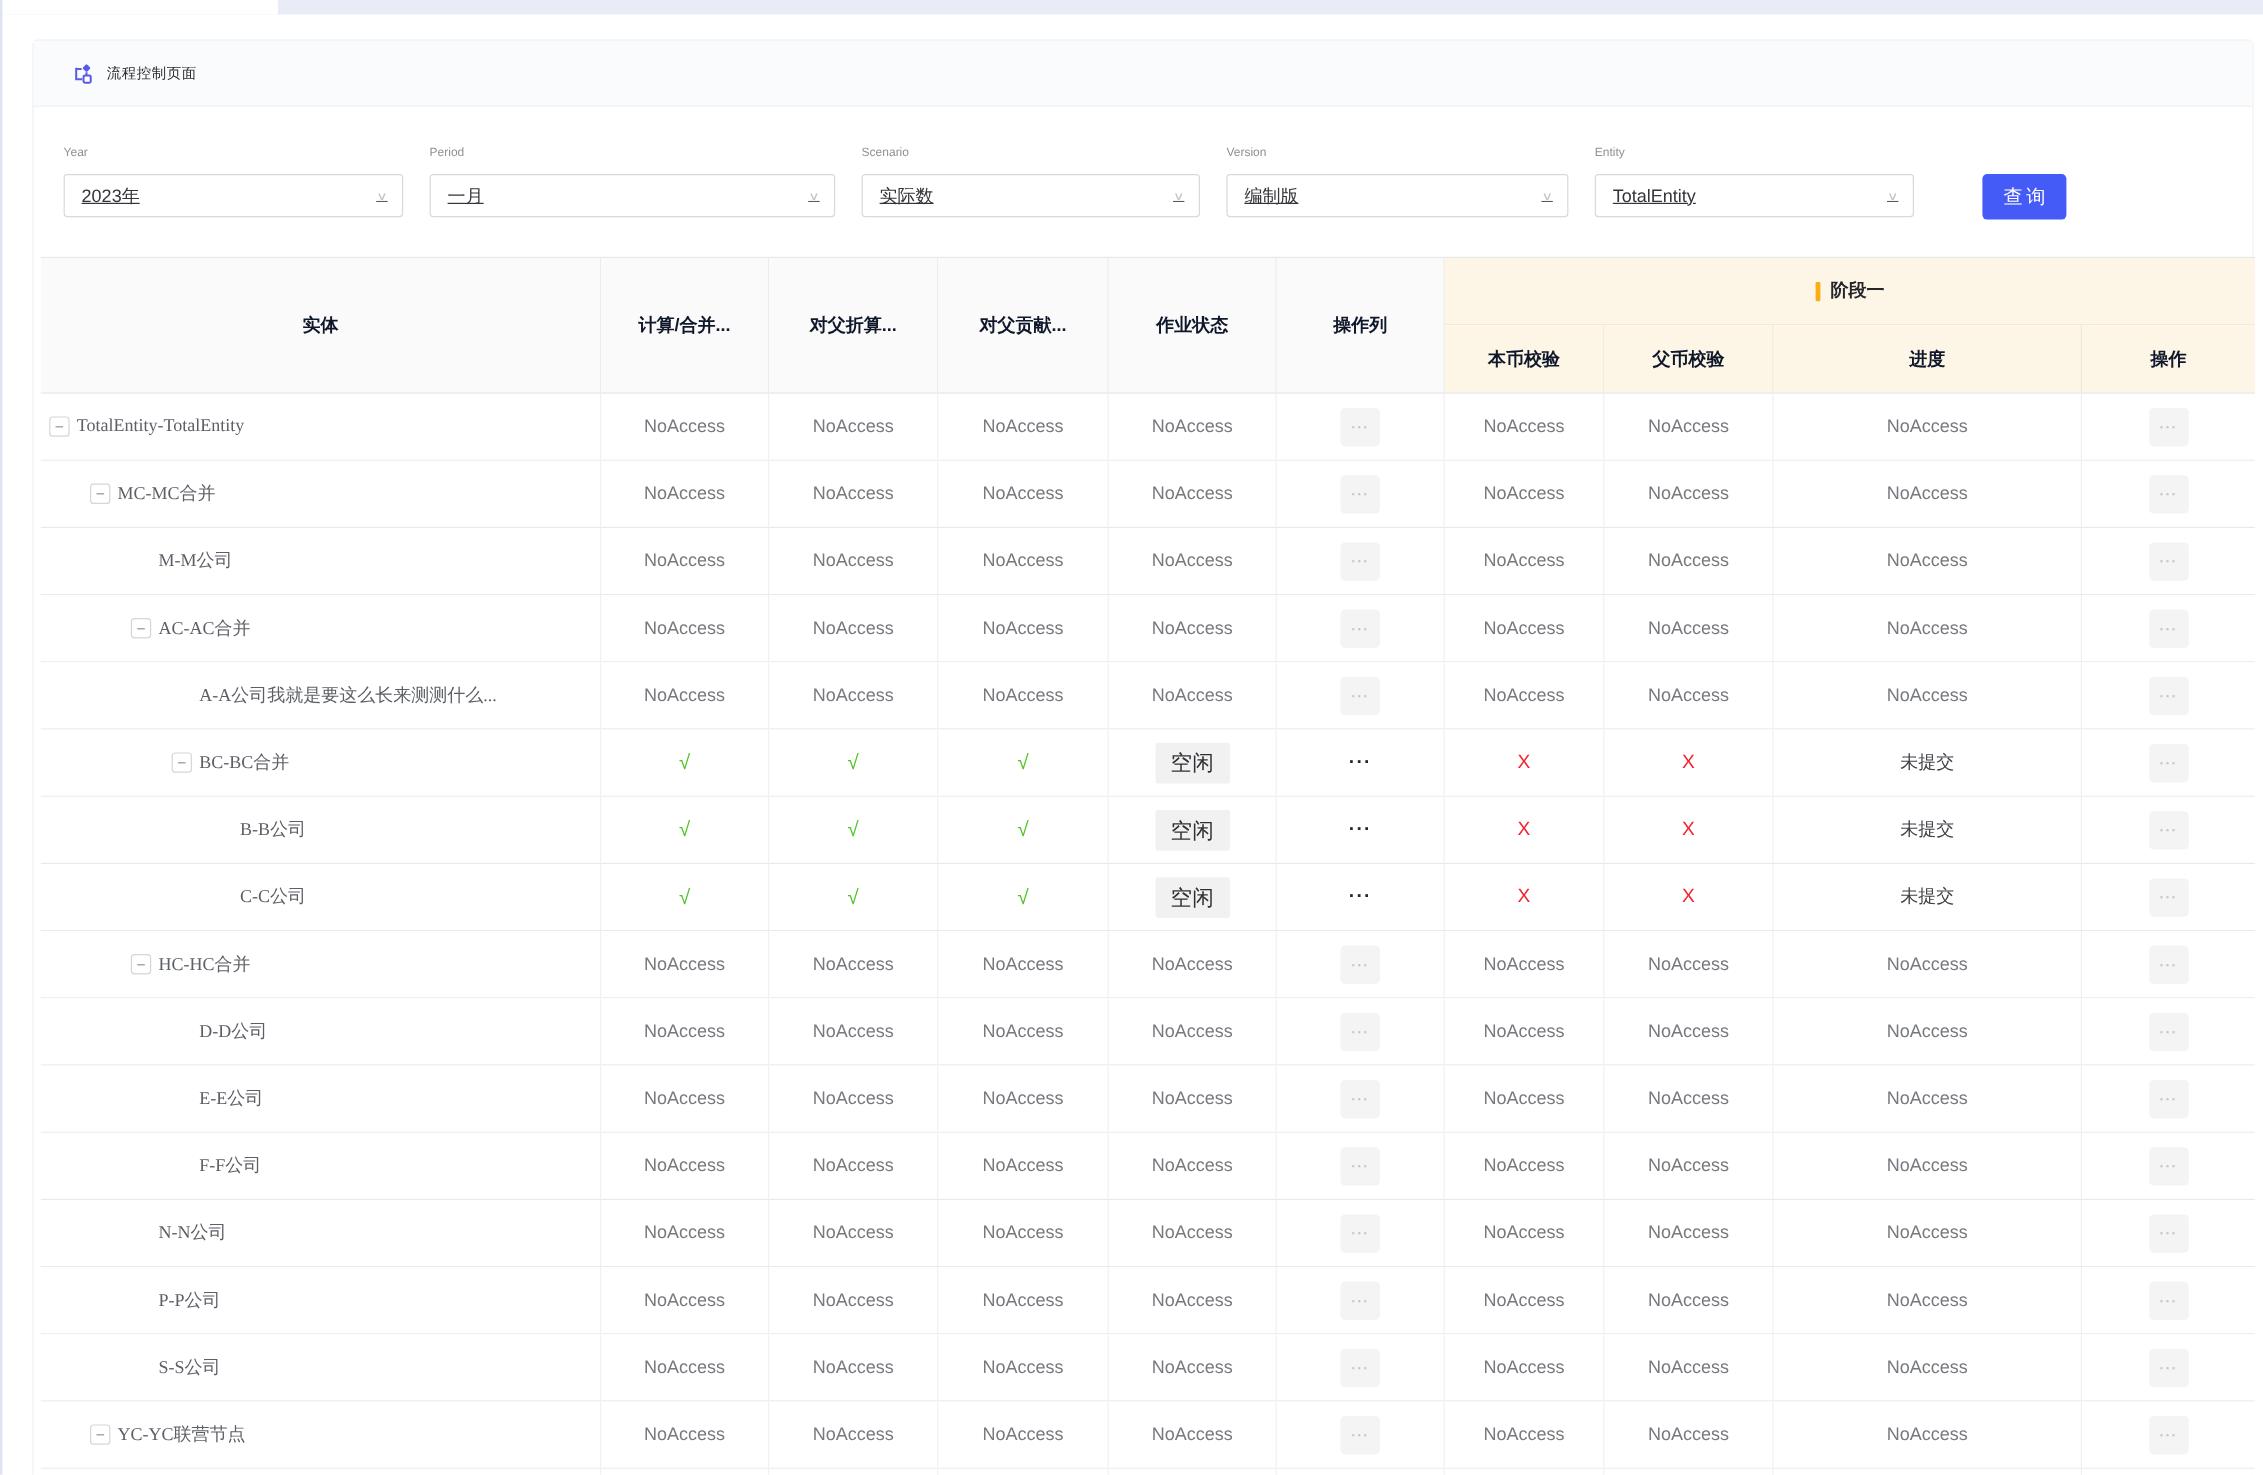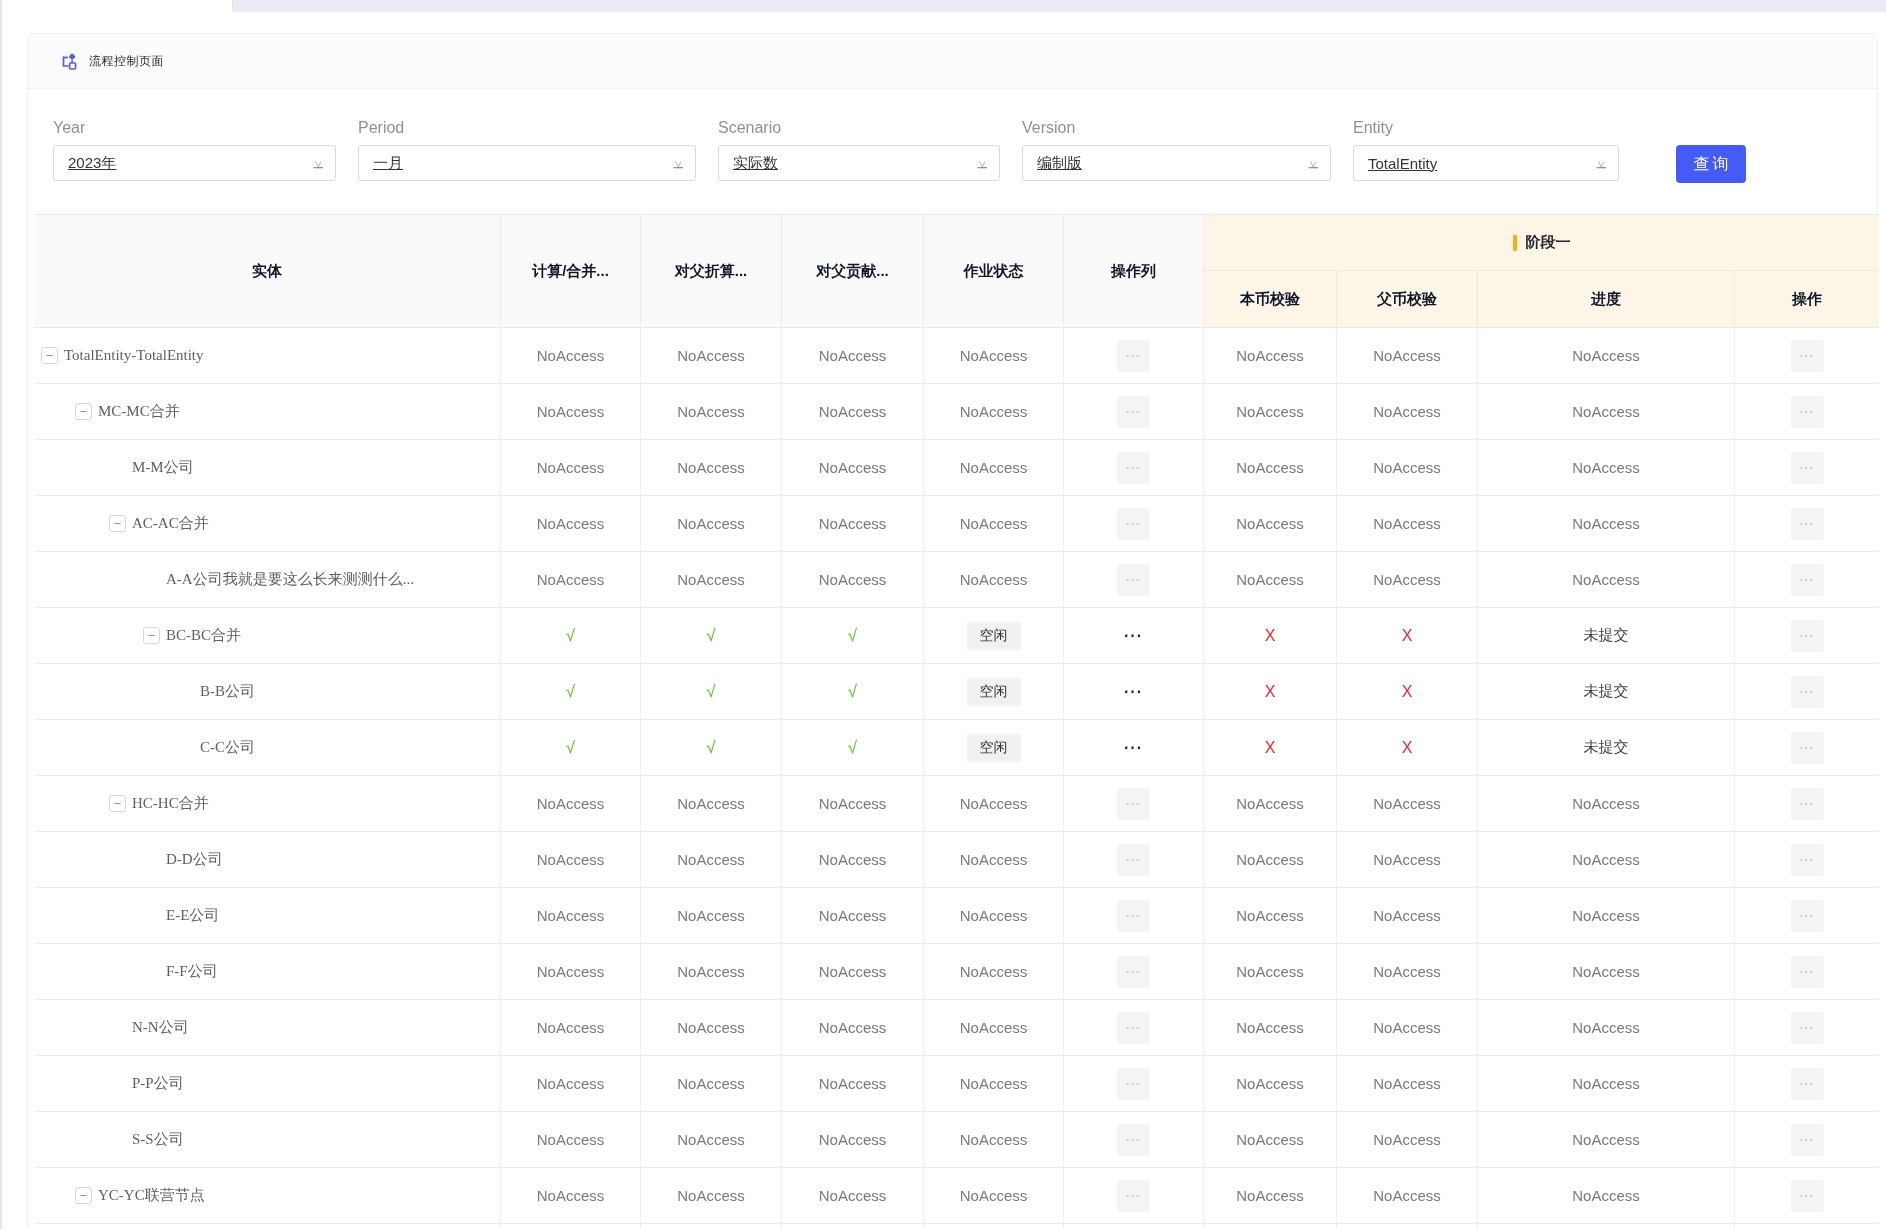--- a/index.html
+++ b/index.html
@@ -21,44 +21,44 @@
   
   .top-strip{height:12px;background:#e9ecf7;position:relative;}
   .top-tab{position:absolute;left:0;top:0;width:233px;height:12px;background:#fff;border-right:1px solid #dde2f0;}
   
   .card{margin:21px 8px 0 27px;background:#fff;border:1px solid #edf0f4;border-radius:4px;min-height:1400px;}
   .card-header{height:55px;background:#fafbfc;border-bottom:1px solid #f0f0f0;display:flex;align-items:center;padding-left:30px;}
   .card-title{font-size:12px;color:#2b2d33;margin-left:11px;letter-spacing:.5px;}
   
   .filters{display:flex;align-items:flex-start;padding:29px 0 0 25px;}
   .filter{margin-right:22px;}
-  .filter-label{font-size:16px;color:#8f9096;margin-bottom:7px;height:20px;line-height:20px;}
+  .filter-label{font-size:10px;color:#8f9096;margin-bottom:7px;height:20px;line-height:20px;}
   .select{height:36px;border:1px solid #d9d9d9;border-radius:3px;background:#fff;display:flex;align-items:center;justify-content:space-between;padding:0 12px 0 14px;font-size:15px;color:#33353b;cursor:pointer;text-decoration:underline;}
-  .w0{width:283px}.w1{width:338px}.w2{width:282px}.w3{width:309px}.w4{width:266px}
+  .w0{width:283px}.w1{width:338px}.w2{width:282px}.w3{width:285px}.w4{width:266px}
   .chevron{color:#c3c3c9;font-size:13px;transform:scaleY(.72);}
   .query-btn{margin-left:35px;margin-top:27px;width:70px;height:38px;background:var(--accent);color:#fff;font-size:16px;border:none;border-radius:4px;letter-spacing:3px;text-indent:3px;cursor:pointer;}
   
   .table{margin:31px 0 0 6px;width:1845px;}
   .thead{display:grid;grid-template-columns:var(--cols);grid-template-rows:56px 57px;border-top:1px solid #e8e8e8;}
   .th{background:#fafafa;display:flex;align-items:center;justify-content:center;font-weight:700;font-size:15px;color:#0f172a;border-right:1px solid #ececec;border-bottom:1px solid #e8e8e8;}
   .th.left{grid-row:1/3;}
   .th-group{grid-column:7/11;grid-row:1;background:var(--stage-bg);border-bottom:1px solid #f1e9d4;display:flex;align-items:center;justify-content:center;font-weight:700;font-size:15px;color:#24262b;}
   .stage-bar{display:inline-block;width:4px;height:16px;background:var(--stage-bar);margin-right:9px;border-radius:1px;}
   .th.sub{grid-row:2;background:var(--stage-bg);border-right:1px solid #f0e9d6;}
   .th.sub:last-child,.th.nbr{border-right:none;}
   .row{display:grid;grid-template-columns:var(--cols);height:56px;border-bottom:1px solid #eaeaea;background:#fff;}
   .td{display:flex;align-items:center;justify-content:center;border-right:1px solid #f0f0f0;font-size:15px;color:#76797e;overflow:hidden;white-space:nowrap;}
   .td:last-child{border-right:none;}
   .td.entity{justify-content:flex-start;color:#5c5f66;}
   .collapse-box{width:17px;height:17px;flex:none;border:1px solid #d6d6d6;border-radius:3px;background:#fff;color:#8f8f8f;font-size:13px;line-height:15px;text-align:center;margin-right:6px;cursor:pointer;}
   .indent-spacer{display:inline-block;width:23px;flex:none;}
   .entity-name{overflow:hidden;text-overflow:ellipsis;font-family:Liberation Serif, serif;}
   .check{color:var(--check);font-size:17px;}
   .xmark{color:var(--cross);font-size:16px;}
-  .badge{background:#f1f1f2;border-radius:2px;padding:5px 13px;font-size:14px;color:#2e3033;}
+  .badge{background:#f1f1f2;border-radius:2px;padding:5px 13px;font-size:18px;color:#2e3033;}
   .dots-btn{border:none;background:transparent;color:#26282c;font-size:16px;font-weight:700;letter-spacing:1px;cursor:pointer;padding:2px 6px;}
   .more-btn{width:33px;height:32px;border:none;background:#f4f4f5;border-radius:4px;color:#c6c6c9;font-size:12px;font-weight:700;letter-spacing:1px;display:flex;align-items:center;justify-content:center;cursor:not-allowed;}
   .progress-pending{color:#3f4146;}
   .progress-na{color:#76797e;}
 </style>
 </head>
 <body>
 
 <div class="top-strip">
   <div class="top-tab"></div>

